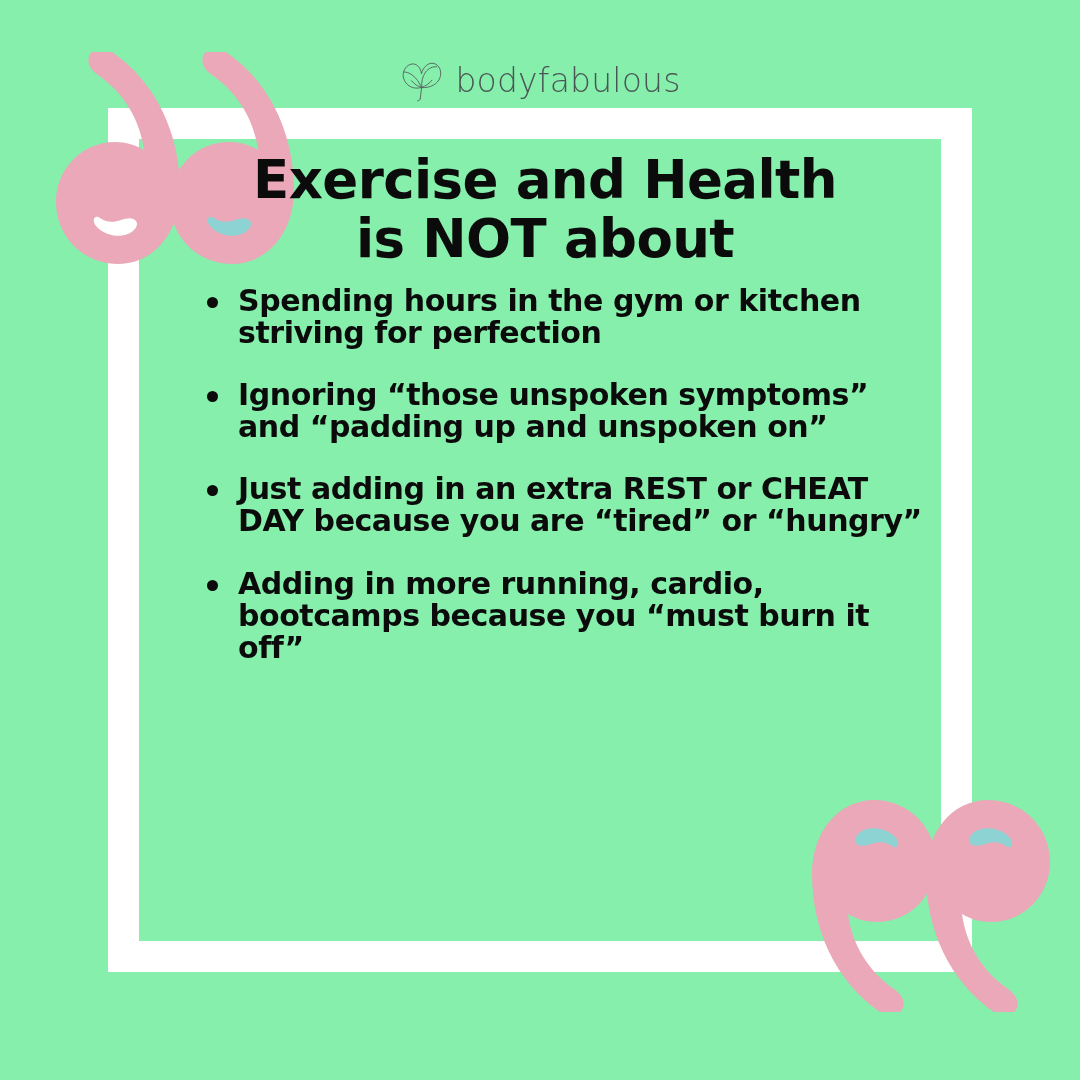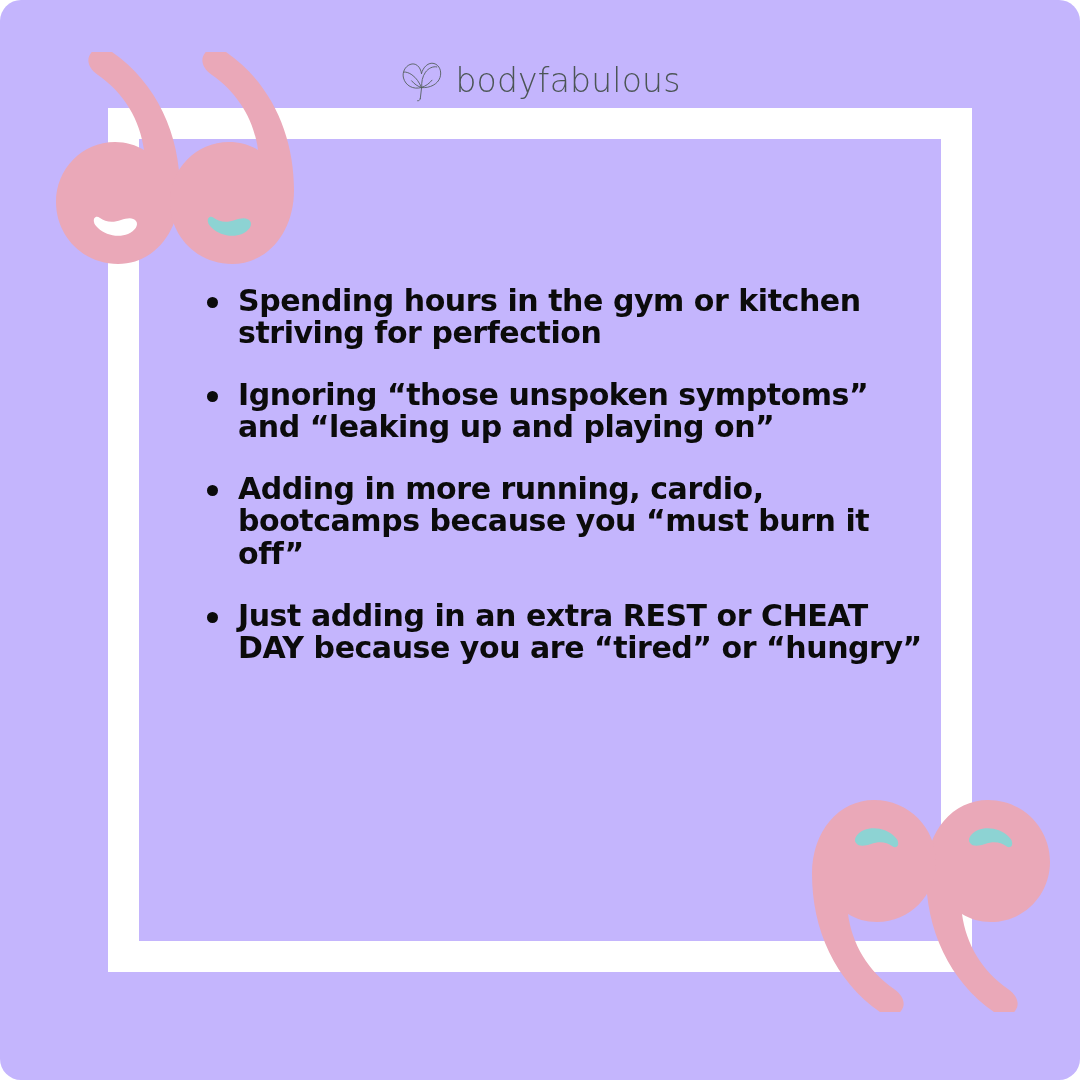--- a/index.html
+++ b/index.html
@@ -10,23 +10,22 @@
     width: 1080px;
     height: 1080px;
     overflow: hidden;
     font-family: "Liberation Sans", sans-serif;
   }
 
   #poster {
     position: relative;
     width: 1080px;
     height: 1080px;
-    background: #c4b5fd;
+    background: #86efac;
     overflow: hidden;
-    border-radius: 21px;
   }
 
   
   .brand {
     position: absolute;
     left: 0;
     top: 52px;
     width: 1080px;
     height: 56px;
     display: flex;
@@ -182,35 +181,37 @@
         <path d="M62 212 C27 212 0 184 0 150 C0 117 26 90 59 90 C70 90 80 93 88 98 C84 68 68 41 42 23 C32 16 30 7 35 1 C39 -5 48 -6 56 0 C101 31 124 83 124 138 C124 181 97 212 62 212 Z"></path>
         <path d="M42 176 C49 183 62 186 72 182 C79 179 83 173 80 169 C77 165 71 166 65 168 C57 171 49 170 44 166 C40 163 37 166 38 170 C38 172 40 174 42 176 Z" fill="#8dd3d3"></path>
         <path d="M176 212 C141 212 114 184 114 150 C114 117 140 90 173 90 C184 90 194 93 202 98 C198 68 182 41 156 23 C146 16 144 7 149 1 C153 -5 162 -6 170 0 C215 31 238 83 238 138 C238 181 211 212 176 212 Z"></path>
         <path d="M156 176 C163 183 176 186 186 182 C193 179 197 173 194 169 C191 165 185 166 179 168 C171 171 163 170 158 166 C154 163 151 166 152 170 C152 172 154 174 156 176 Z" fill="#8dd3d3"></path>
       </g>
     </svg>
   </div>
 
   <div class="content">
 
+    <div class="headline">Exercise and Health
+is NOT about</div>
 
     <ul class="bullets">
       <li class="bullet">
         <span class="bullet-dot"></span>
         <span class="bullet-text">Spending hours in the gym or kitchen striving for perfection</span>
       </li>
       <li class="bullet">
         <span class="bullet-dot"></span>
-        <span class="bullet-text">Ignoring “those unspoken symptoms” and “leaking up and playing on”</span>
+        <span class="bullet-text">Ignoring “those unspoken symptoms” and “padding up and unspoken on”</span>
+      </li>
+      <li class="bullet">
+        <span class="bullet-dot"></span>
+        <span class="bullet-text">Just  adding in an extra REST or CHEAT DAY because you are “tired” or “hungry”</span>
       </li>
       <li class="bullet">
         <span class="bullet-dot"></span>
         <span class="bullet-text">Adding in more running, cardio, bootcamps because you “must burn it off”</span>
       </li>
-      <li class="bullet">
-        <span class="bullet-dot"></span>
-        <span class="bullet-text">Just  adding in an extra REST or CHEAT DAY because you are “tired” or “hungry”</span>
-      </li>
     </ul>
 
   </div>
 
 </div>
 
 </body></html>

